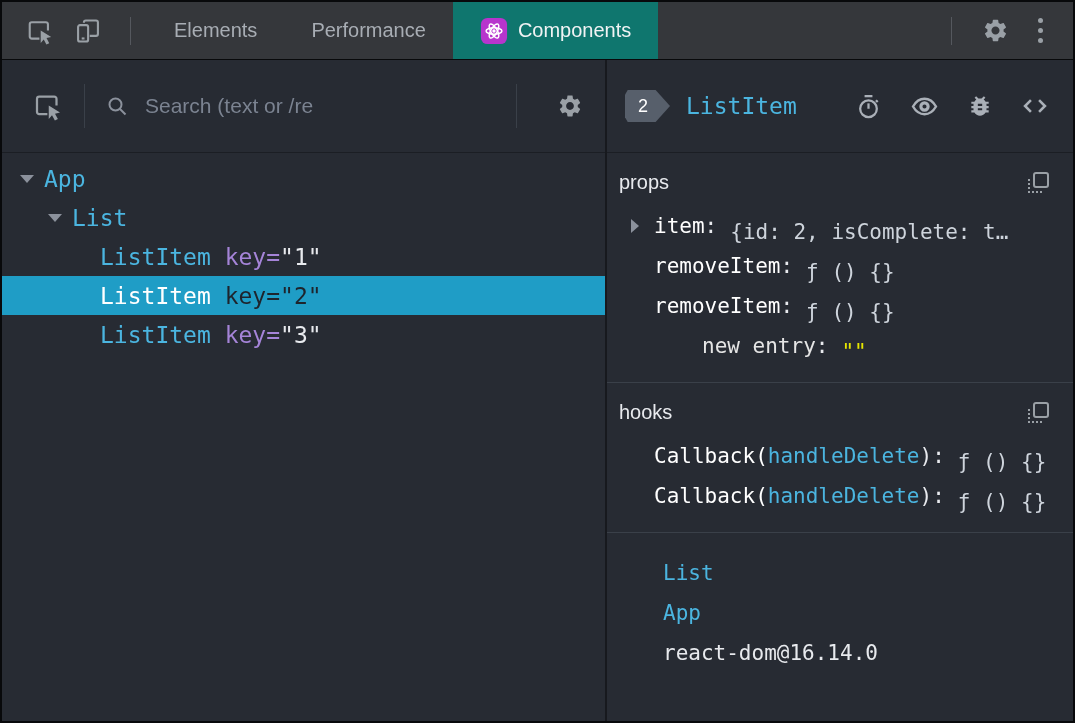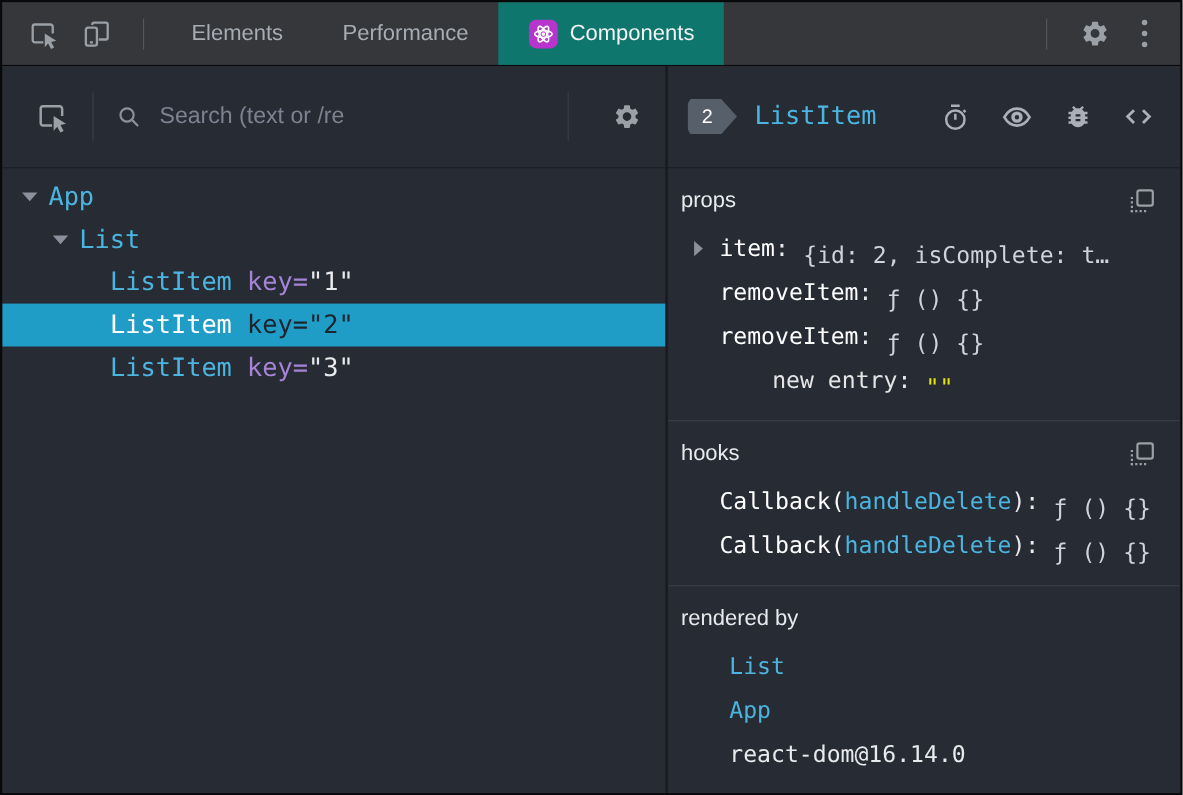--- a/index.html
+++ b/index.html
@@ -265,23 +265,20 @@
               <span class="pname">Callback(</span><span class="hk-name">handleDelete</span><span class="pcolon">):</span><span class="pvalue">ƒ () {}</span>
             </div>
             <div class="prow">
               <span class="expbox"></span>
               <span class="pname">Callback(</span><span class="hk-name">handleDelete</span><span class="pcolon">):</span><span class="pvalue">ƒ () {}</span>
             </div>
           </div>
         </div>
 
         <div class="section bordered">
-          <div class="sec-head">
-            <span class="sec-label">rendered by</span>
-          </div>
           <div class="sec-rows">
             <div class="rrow">
               <span class="cyan">List</span>
             </div>
             <div class="rrow">
               <span class="cyan">App</span>
             </div>
             <div class="rrow">
               <span class="vwhite">react-dom@16.14.0</span>
             </div>

